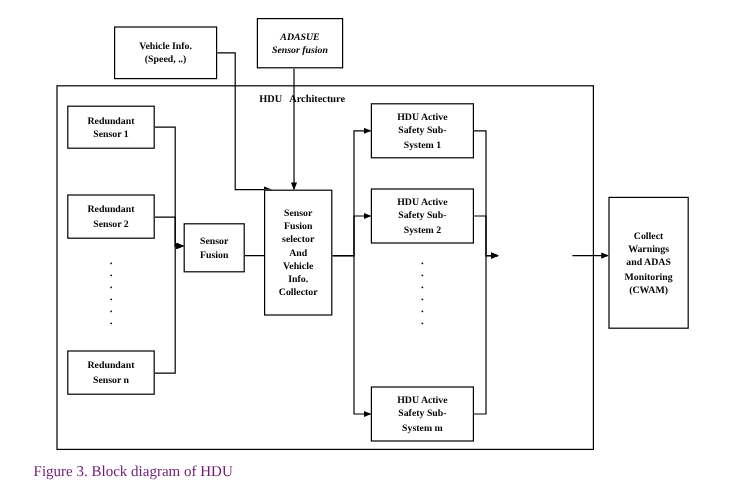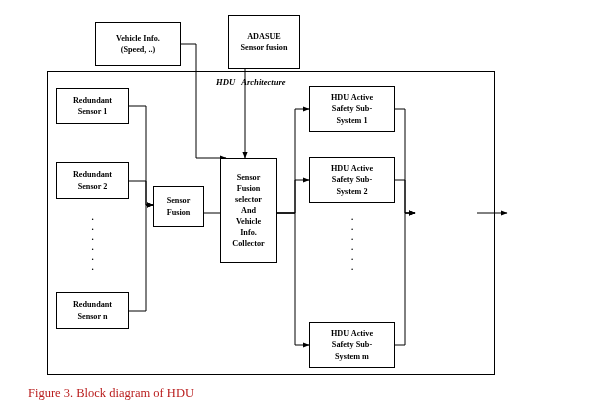--- a/index.html
+++ b/index.html
@@ -40,37 +40,36 @@
     border: 1px solid #000000;
     background: transparent;
     box-sizing: border-box;
   }
   .plain-label {
     position: absolute;
     font-weight: bold;
     font-size: 8.6px;
     white-space: pre;
     color: #000000;
-    font-style: italic;
   }
   .dots {
     position: absolute;
     font-weight: bold;
     font-size: 9px;
     line-height: 10px;
     text-align: center;
     color: #000000;
     white-space: pre-line;
   }
   .caption {
     position: absolute;
     left: 28px;
     top: 386px;
     font-size: 12.5px;
-    color: #b91c1c;
+    color: #701a75;
     font-family: "Liberation Serif", serif;
   }
   svg.wires {
     position: absolute;
     left: 0; top: 0;
     width: 616px;
     height: 416px;
     pointer-events: none;
   }
 </style>
@@ -115,21 +114,21 @@
     </g>
   </svg>
 
   <div class="outer-frame" style="left:47px; top:71px; width:448px; height:304px;"></div>
 
   <div class="plain-label" style="left:216px; top:77px;">HDU   Architecture</div>
 
   <div class="box" style="left:95px; top:22px; width:86px; height:44px; white-space:pre-line;font-family:Liberation Serif, serif;">Vehicle Info.
 (Speed, ..)</div>
 
-  <div class="box" style="left:228px; top:15px; width:72px; height:54px; white-space:pre-line;">ADASUE
+  <div class="box" style="left:214px; top:15px; width:72px; height:42px; white-space:pre-line;font-style:italic;">ADASUE
 Sensor fusion</div>
 
   <div class="box" style="left:56px; top:88px; width:73px; height:36px; white-space:pre-line;">Redundant
 Sensor 1</div>
 
   <div class="box" style="left:56px; top:162px; width:73px; height:37px; white-space:pre-line;">Redundant
 Sensor 2</div>
 
   <div class="dots" style="left:56px; top:212px; width:73px;">.
 .
@@ -165,16 +164,21 @@
 .
 .
 .
 .</div>
 
   <div class="box" style="left:309px; top:322px; width:86px; height:46px; white-space:pre-line;">HDU Active
 Safety Sub-
 System m</div>
 
 
+  <div class="box" style="left:507px; top:164px; width:67px; height:110px; white-space:pre-line;">Collect
+Warnings
+and ADAS
+Monitoring
+(CWAM)</div>
 
   <div class="caption">Figure 3. Block diagram of HDU</div>
 
 </div>
 
 </body></html>

